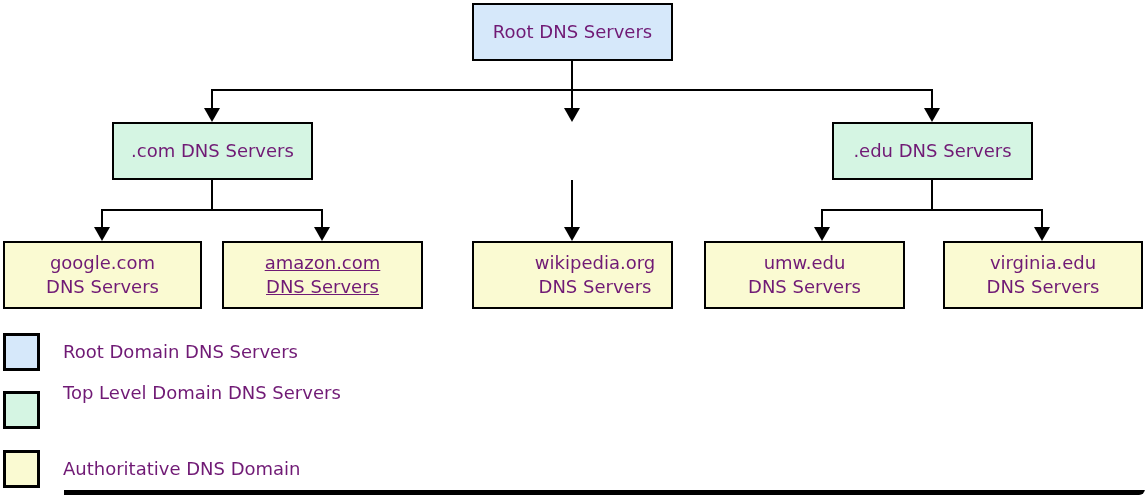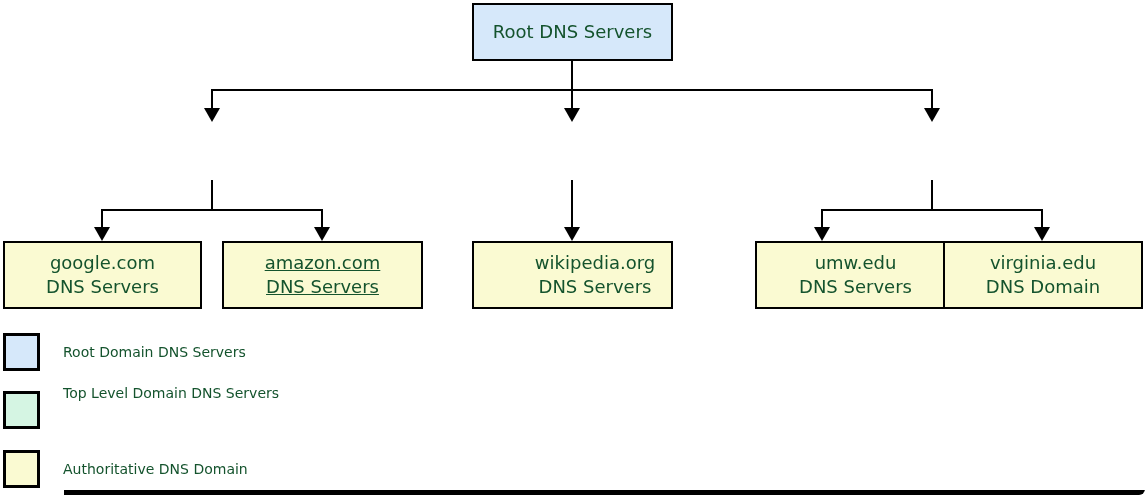--- a/index.html
+++ b/index.html
@@ -3,21 +3,21 @@
 <meta charset="utf-8">
 <style>
   html, body { margin: 0; padding: 0; background: #ffffff; }
   #canvas {
     position: relative;
     width: 1145px;
     height: 495px;
     background: #ffffff;
     overflow: hidden;
     font-family: "DejaVu Sans", "Liberation Sans", sans-serif;
-    color: #14532d;
+    color: #701a75;
     border-radius: 6px;
   }
   .node {
     position: absolute;
     box-sizing: border-box;
     border: 2px solid #000;
     display: flex;
     align-items: center;
     justify-content: center;
     text-align: center;
@@ -42,21 +42,21 @@
     position: absolute;
     box-sizing: border-box;
     width: 37px; height: 38px;
     border: 3px solid #000;
   }
   .legend-label {
     position: absolute;
     left: 63px;
     height: 38px;
     line-height: 38px;
-    font-size: 14px;
+    font-size: 18px;
     white-space: nowrap;
   }
   .bottom-bar {
     position: absolute;
     left: 64px; top: 490px;
     width: 1081px; height: 5px;
     background: #000;
   }
 </style>
 </head>
@@ -68,20 +68,22 @@
 
   <div class="line" style="left:571px; top:61px; width:2px; height:29px;"></div>
   <div class="line" style="left:211px; top:89px; width:722px; height:2px;"></div>
   <div class="line" style="left:211px; top:89px; width:2px; height:21px;"></div>
   <div class="arrow-down" style="left:204px; top:108px;"></div>
   <div class="line" style="left:571px; top:89px; width:2px; height:21px;"></div>
   <div class="arrow-down" style="left:564px; top:108px;"></div>
   <div class="line" style="left:931px; top:89px; width:2px; height:21px;"></div>
   <div class="arrow-down" style="left:924px; top:108px;"></div>
 
+  <div class="node fill-tld" style="left:112px; top:122px; width:201px; height:58px;">.com DNS Servers</div>
+  <div class="node fill-tld" style="left:832px; top:122px; width:201px; height:58px;">.edu DNS Servers</div>
 
   <div class="line" style="left:211px; top:180px; width:2px; height:31px;"></div>
   <div class="line" style="left:101px; top:209px; width:222px; height:2px;"></div>
   <div class="line" style="left:101px; top:209px; width:2px; height:20px;"></div>
   <div class="arrow-down" style="left:94px; top:227px;"></div>
   <div class="line" style="left:321px; top:209px; width:2px; height:20px;"></div>
   <div class="arrow-down" style="left:314px; top:227px;"></div>
 
   <div class="line" style="left:571px; top:180px; width:2px; height:49px;"></div>
   <div class="arrow-down" style="left:564px; top:227px;"></div>
@@ -92,24 +94,24 @@
   <div class="arrow-down" style="left:814px; top:227px;"></div>
   <div class="line" style="left:1041px; top:209px; width:2px; height:20px;"></div>
   <div class="arrow-down" style="left:1034px; top:227px;"></div>
 
   <div class="node fill-auth" style="left:3px; top:241px; width:199px; height:68px;">google.com
 DNS Servers</div>
   <div class="node fill-auth" style="left:222px; top:241px; width:201px; height:68px;text-decoration:underline;">amazon.com
 DNS Servers</div>
   <div class="node fill-auth" style="left:472px; top:241px; width:201px; height:68px;padding-left:45px;">wikipedia.org
 DNS Servers</div>
-  <div class="node fill-auth" style="left:755px; top:241px; width:201px; height:68px;">umw.edu
+  <div class="node fill-auth" style="left:704px; top:241px; width:201px; height:68px;">umw.edu
 DNS Servers</div>
   <div class="node fill-auth" style="left:943px; top:241px; width:200px; height:68px;">virginia.edu
-DNS Domain</div>
+DNS Servers</div>
 
   <div>
     <div class="legend-swatch fill-root" style="left:3px; top:333px;"></div>
     <div class="legend-label" style="top:333px;">Root Domain DNS Servers</div>
 
     <div class="legend-swatch fill-tld" style="left:3px; top:391px;"></div>
     <div class="legend-label" style="top:374px;">Top Level Domain DNS Servers</div>
 
     <div class="legend-swatch fill-auth" style="left:3px; top:450px;"></div>
     <div class="legend-label" style="top:450px;">Authoritative DNS Domain</div>

